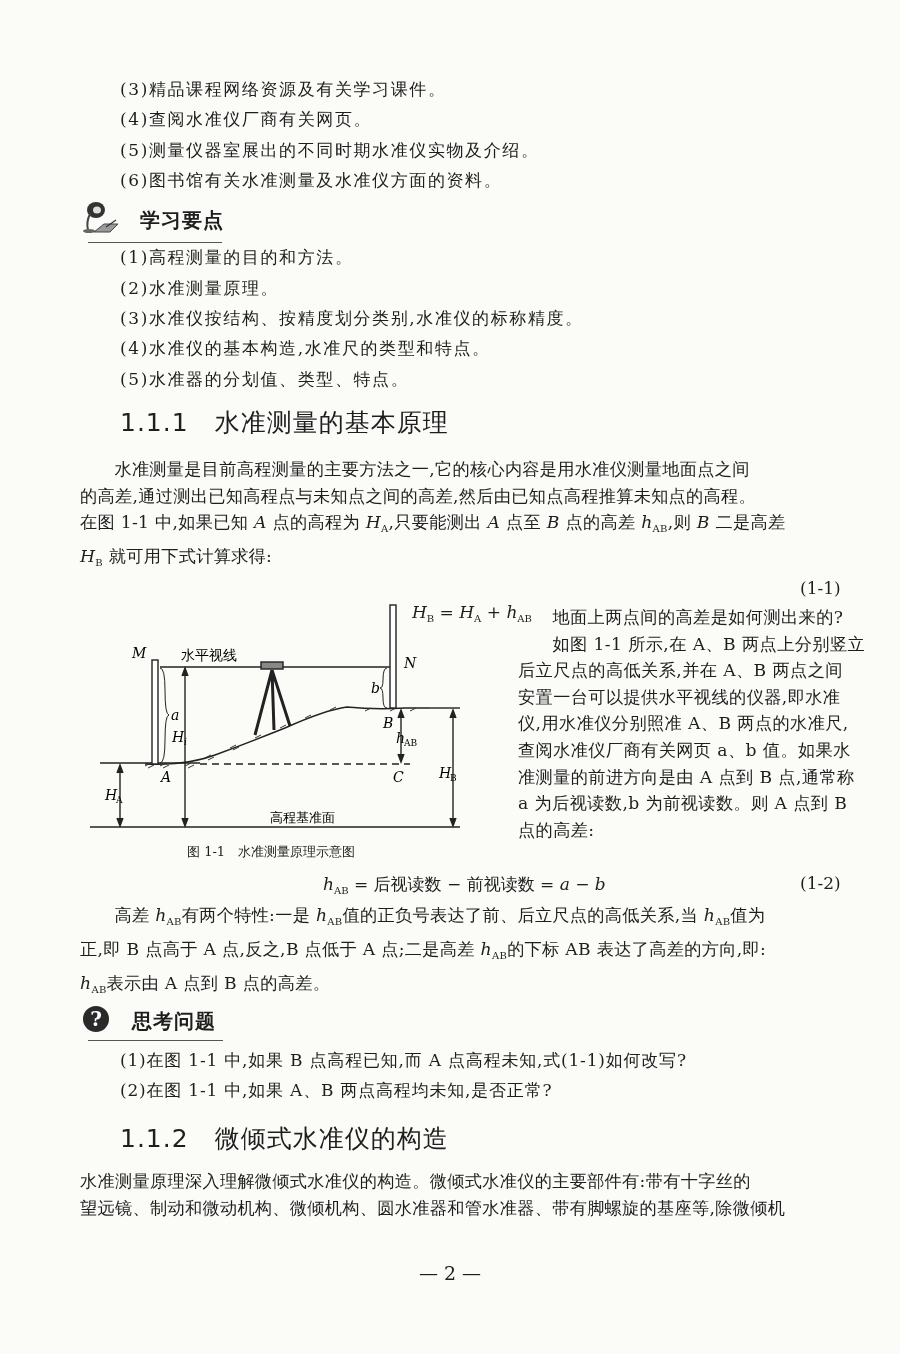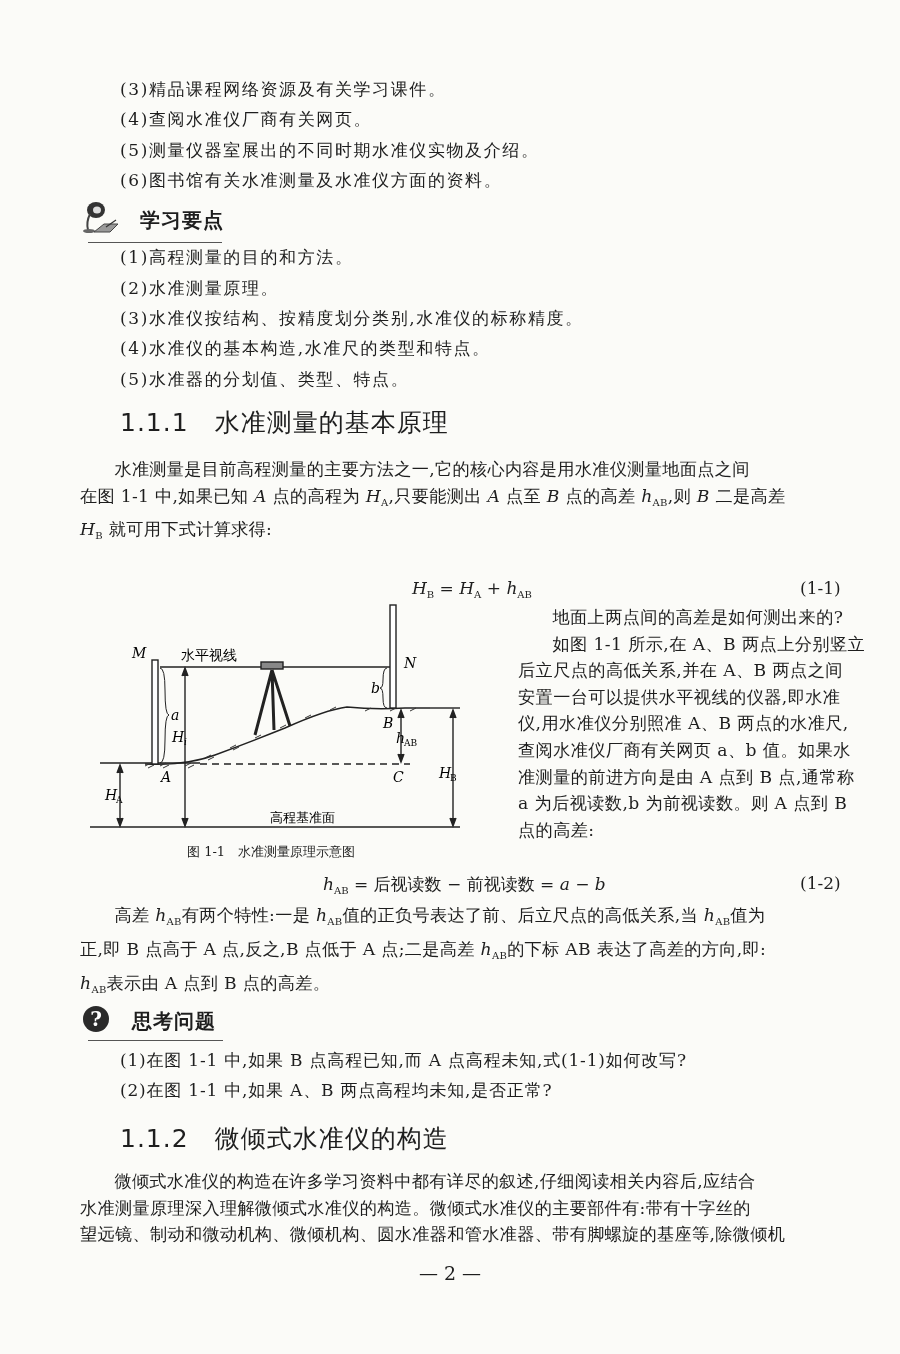--- a/index.html
+++ b/index.html
@@ -55,25 +55,26 @@
   <div class="item" style="top:337px">(4)水准仪的基本构造,水准尺的类型和特点。</div>
   <div class="item" style="top:368px">(5)水准器的分划值、类型、特点。</div>
 </div>
 
 <div class="h2" style="top:406px;">
   <span class="num">1.1.1</span><span>水准测量的基本原理</span>
 </div>
 
 <div class="para" style="left:80px;top:456px;width:770px;">
   <p class="indent">水准测量是目前高程测量的主要方法之一,它的核心内容是用水准仪测量地面点之间</p>
+  <p>的高差,通过测出已知高程点与未知点之间的高差,然后由已知点高程推算未知点的高程。</p>
   <p><span>在图 1-1 中,如果已知 </span><i>A</i><span> 点的高程为 </span><i>H</i><sub>A</sub><span>,只要能测出 </span><i>A</i><span> 点至 </span><i>B</i><span> 点的高差 </span><i>h</i><sub>AB</sub><span>,则 </span><i>B</i><span> 二是高差</span></p>
   <p><i>H</i><sub>B</sub><span> 就可用下式计算求得:</span></p>
 </div>
 
-<div class="eq" style="left:412px;top:578px;text-align:right;">
+<div class="eq" style="left:412px;top:602px;text-align:right;">
   <i>H</i><sub>B</sub><span> = </span><i>H</i><sub>A</sub><span> + </span><i>h</i><sub>AB</sub>
 </div>
 <div class="eqno" style="left:800px;top:578px;">(1-1)</div>
 
 <div class="abs" style="left:85px;top:600px;width:390px;height:270px;">
   <svg width="390" height="270" viewBox="0 0 390 270">
     <g stroke="#222" fill="none" stroke-width="1.4">
 
       <line x1="5" y1="227" x2="375" y2="227"></line>
 
@@ -170,18 +171,17 @@
 <div>
   <div class="item" style="top:1049px;letter-spacing:0.8px;">(1)在图 1-1 中,如果 B 点高程已知,而 A 点高程未知,式(1-1)如何改写?</div>
   <div class="item" style="top:1079px;letter-spacing:0.8px;">(2)在图 1-1 中,如果 A、B 两点高程均未知,是否正常?</div>
 </div>
 
 <div class="h2" style="top:1122px;">
   <span class="num">1.1.2</span><span>微倾式水准仪的构造</span>
 </div>
 
 <div class="para" style="left:80px;top:1168px;width:770px;">
-  <p class="indent">微倾式水准仪的构造在许多学习资料中都有详尽的叙述,仔细阅读相关内容后,应结合</p>
   <p>水准测量原理深入理解微倾式水准仪的构造。微倾式水准仪的主要部件有:带有十字丝的</p>
   <p>望远镜、制动和微动机构、微倾机构、圆水准器和管水准器、带有脚螺旋的基座等,除微倾机</p>
 </div>
 
 <div class="pageno">— 2 —</div>
 
 </body></html>

